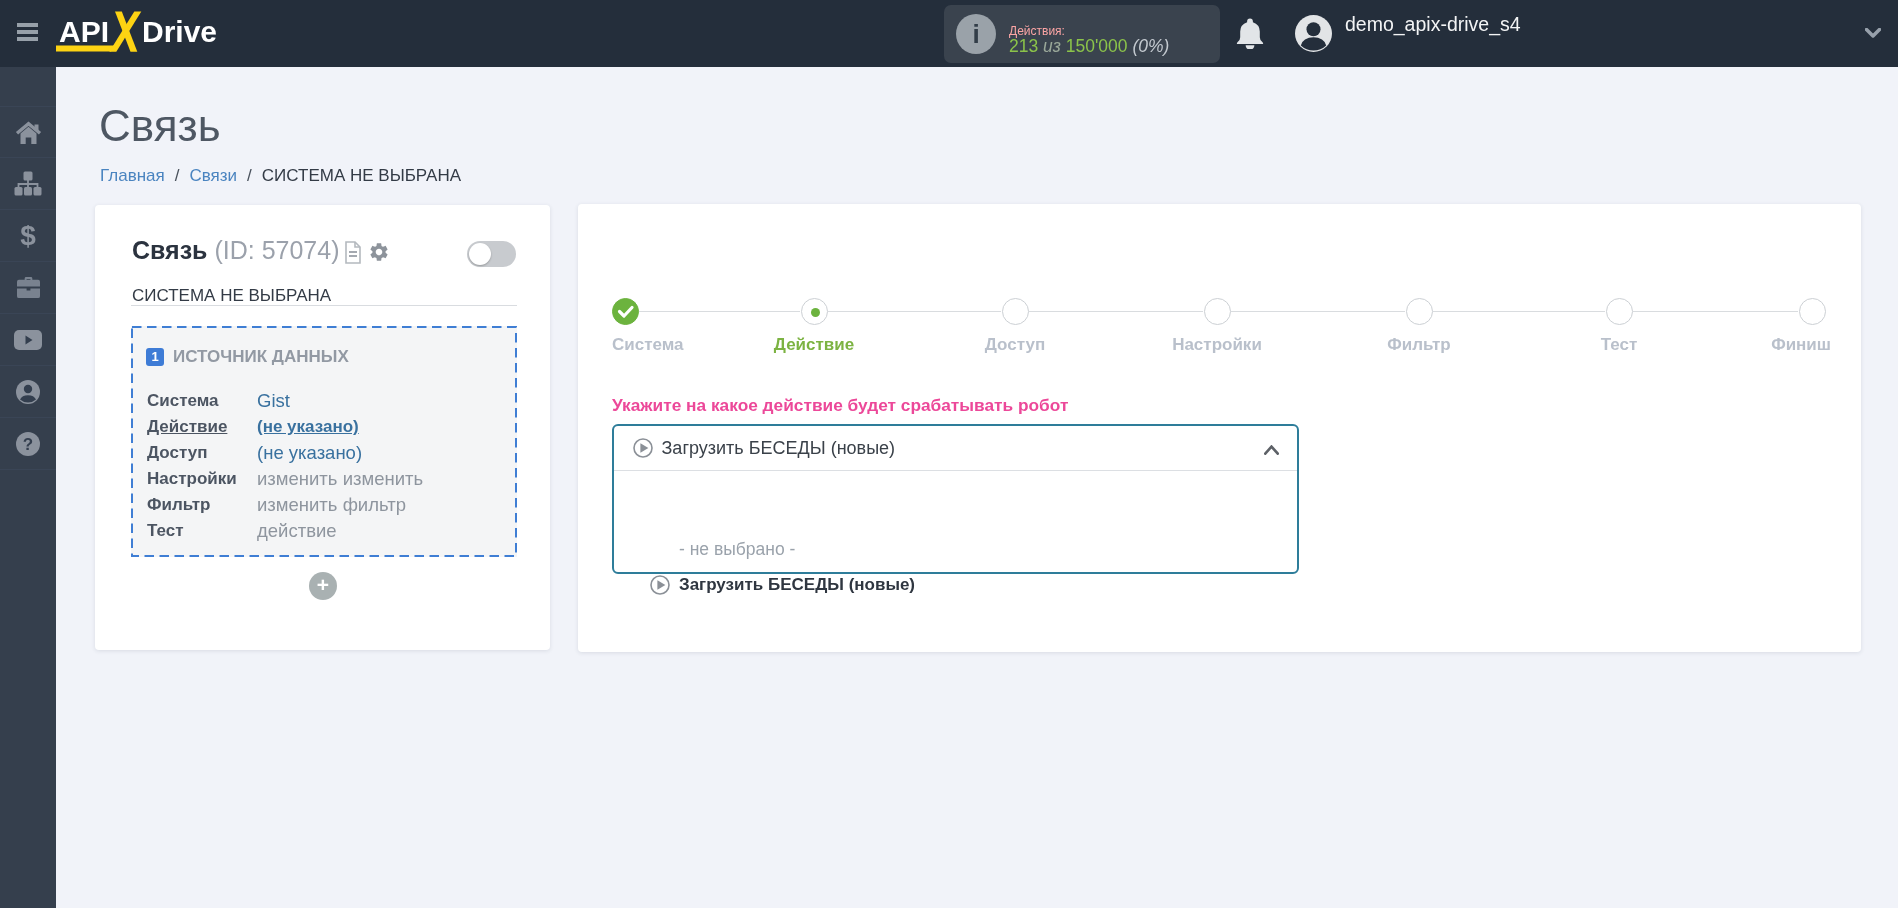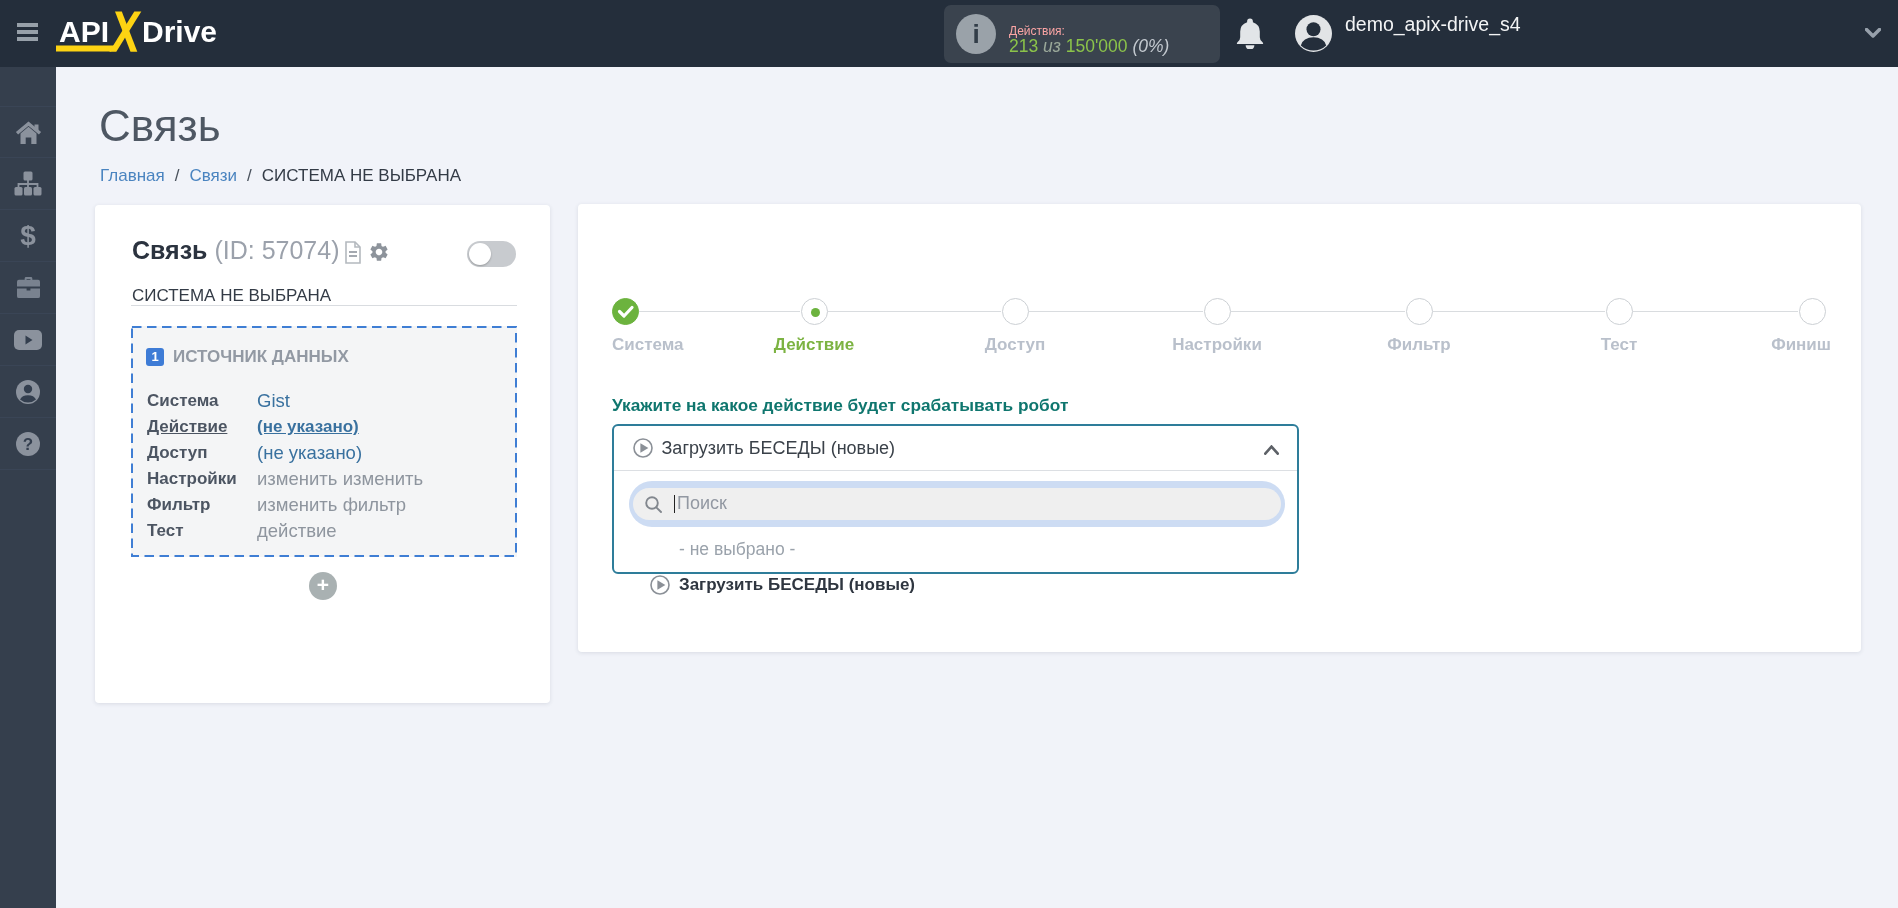--- a/index.html
+++ b/index.html
@@ -34,21 +34,21 @@
 .sitem { width:56px; height:52px; display:flex; align-items:center; justify-content:center; border-bottom:1px solid #3a4556; }
 .sitem:first-child { border-top:1px solid #3a4556; }
 
 
 h1.pagetitle { position:absolute; left:99px; top:101px; font-size:44px; font-weight:400; color:#4e5763; }
 .crumbs { position:absolute; left:100px; top:166px; font-size:17px; color:#333b46; }
 .crumbs a { color:#4a84c0; text-decoration:none; }
 .crumbs .sep { color:#49515c; padding:0 10px; }
 
 
-.cardL { position:absolute; left:95px; top:205px; width:455px; height:498px; background:#fff; border-radius:4px; box-shadow:0 1px 4px rgba(40,50,70,.12); }
+.cardL { position:absolute; left:95px; top:205px; width:455px; height:445px; background:#fff; border-radius:4px; box-shadow:0 1px 4px rgba(40,50,70,.12); }
 .cardL .title { position:absolute; left:37px; top:31px; font-size:25px; color:#9ba1ab; }
 .cardL .title b { color:#2b333f; }
 .docic { position:absolute; left:250px; top:36px; }
 .gearic { position:absolute; left:273px; top:36px; }
 .toggle { position:absolute; left:372px; top:36px; width:49px; height:26px; background:#c8cbcf; border-radius:13px; }
 .toggle .knob { position:absolute; left:2px; top:2px; width:22px; height:22px; background:#fff; border-radius:50%; box-shadow:0 1px 2px rgba(0,0,0,.25); }
 .sysname { position:absolute; left:37px; top:81px; font-size:17px; color:#333b46; }
 .hrline { position:absolute; left:36px; top:100px; width:386px; border-top:1px solid #d9dce0; }
 .dashed { position:absolute; left:36px; top:121px; width:386px; height:231px; background:#f4f5f6; }
 .badge1 { position:absolute; left:15px; top:22px; width:18px; height:18px; background:#3e7cd6; border-radius:3px; color:#fff; font-size:13px; font-weight:bold; text-align:center; line-height:18px; }
@@ -70,21 +70,21 @@
 
 .steps { position:absolute; left:0; top:0; }
 .stepline { position:absolute; height:0; border-top:1px solid #d9dcdf; top:107px; }
 .step { position:absolute; width:120px; text-align:center; }
 .step .circ { width:27px; height:27px; border-radius:50%; background:#fff; border:1px solid #ccd0d4; margin:0 auto; position:relative; }
 .step .circ.green { background:#6cb33e; border-color:#6cb33e; }
 .step .circ .dot { position:absolute; left:9px; top:9px; width:9px; height:9px; border-radius:50%; background:#6cb33e; }
 .step .lbl { margin-top:10px; font-size:17px; font-weight:bold; color:#b9c0cb; }
 .step .lbl.green { color:#7cb342; }
 
-.qtext { position:absolute; left:34px; top:191px; font-size:17.3px; font-weight:bold; color:#0f766e; }
+.qtext { position:absolute; left:34px; top:191px; font-size:17.3px; font-weight:bold; color:#ec4899; }
 
 .drop { position:absolute; left:34px; top:220px; width:687px; height:150px; border:2px solid #2e7d9a; border-radius:6px; background:#fff; }
 .drop .selrow { position:absolute; left:0; top:0; width:100%; height:44px; }
 .drop .selrow .txt { position:absolute; left:47.5px; top:12px; font-size:18px; color:#3a4149; }
 .drop .divider { position:absolute; left:0; top:44px; width:100%; border-top:1px solid #dcdfe3; }
 .searchwrap { position:absolute; left:15px; top:55px; width:656px; height:46px; background:#cddcf3; border-radius:23px; }
 .searchin { position:absolute; left:4px; top:6.5px; width:648px; height:32px; background:#efefef; border-radius:16px; }
 .searchin .ph { position:absolute; left:44px; top:5px; font-size:18px; color:#9298a2; }
 .searchin .caret { position:absolute; left:41px; top:7px; width:1px; height:18px; background:#222; }
 .nochoice { position:absolute; left:65px; top:113px; font-size:17.5px; color:#9aa2ab; }
@@ -281,30 +281,20 @@
       <svg style="position:absolute;left:19px;top:12px;" width="20" height="20" viewBox="0 0 20 20">
         <circle cx="10" cy="10" r="9" fill="none" stroke="#8b9097" stroke-width="1.6"></circle>
         <path d="M7.4 5.3 L15.4 10 L7.4 14.7 z" fill="#8b9097"></path>
       </svg>
       <div class="txt">Загрузить БЕСЕДЫ (новые)</div>
       <svg style="position:absolute;right:18px;top:19px;" width="15" height="10" viewBox="0 0 15 10">
           <path d="M1.3 8.6 L7.5 1.6 L13.7 8.6" fill="none" stroke="#5d6167" stroke-width="2.6" stroke-linecap="square"></path>
         </svg>
     </div>
     <div class="divider"></div>
-    <div class="searchwrap">
-      <div class="searchin">
-        <svg style="position:absolute;left:11px;top:7px;" width="20" height="20" viewBox="0 0 20 20">
-          <circle cx="8" cy="8" r="5.8" fill="none" stroke="#82878e" stroke-width="1.9"></circle>
-          <line x1="12.3" y1="12.3" x2="17" y2="17" stroke="#82878e" stroke-width="1.9" stroke-linecap="round"></line>
-        </svg>
-        <div class="caret"></div>
-        <div class="ph">Поиск</div>
-      </div>
-    </div>
     <div class="nochoice">- не выбрано -</div>
     <div class="optrow">
       <svg width="20" height="20" viewBox="0 0 20 20">
         <circle cx="10" cy="10" r="9" fill="none" stroke="#8b9097" stroke-width="1.6"></circle>
         <path d="M7.4 5.3 L15.4 10 L7.4 14.7 z" fill="#8b9097"></path>
       </svg>
       <div class="txt">Загрузить БЕСЕДЫ (новые)</div>
     </div>
   </div>
 </div>

